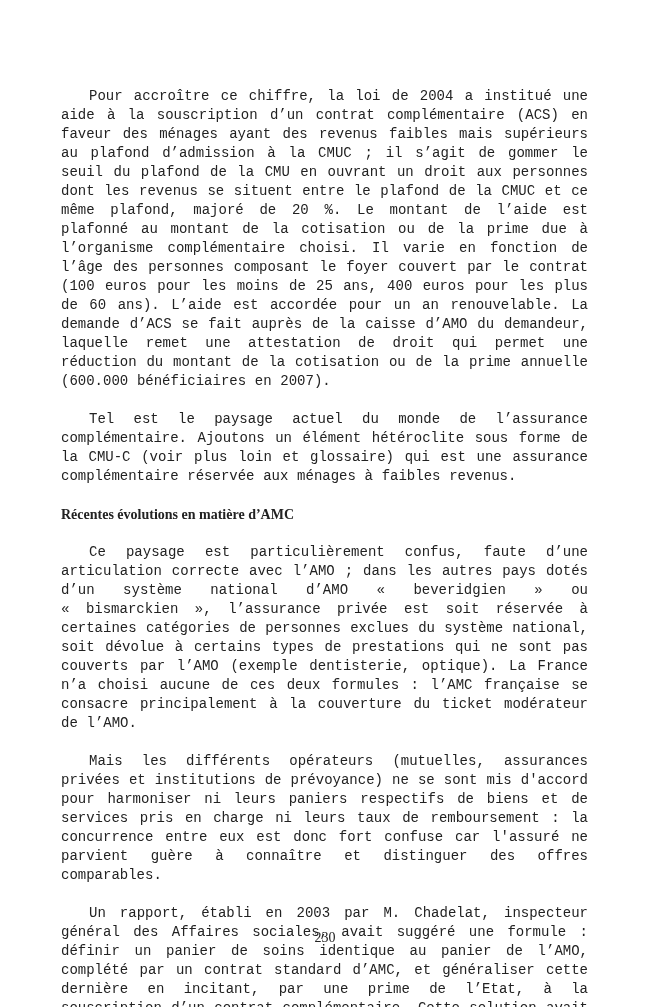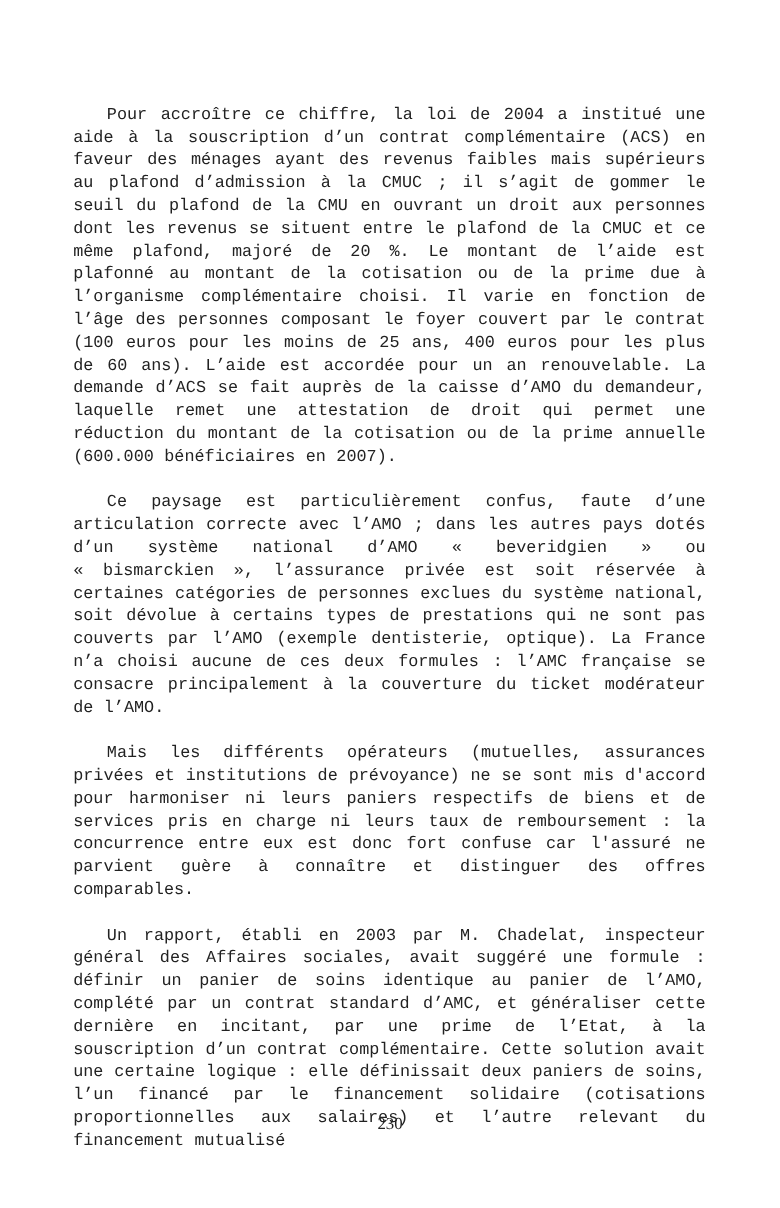--- a/index.html
+++ b/index.html
@@ -50,20 +50,22 @@
     font-size: 14px;
     line-height: 19px;
   }
 </style>
 </head>
 <body>
 
 <div class="page">
   <div class="content">
     <p class="para">Pour accroître ce chiffre, la loi de 2004 a institué une aide à la souscription d’un contrat complémentaire (ACS) en faveur des ménages ayant des revenus faibles mais supérieurs au plafond d’admission à la CMUC&nbsp;; il s’agit de gommer le seuil du plafond de la CMU en ouvrant un droit aux personnes dont les revenus se situent entre le plafond de la CMUC et ce même plafond, majoré de 20&nbsp;%. Le montant de l’aide est plafonné au montant de la cotisation ou de la prime due à l’organisme complémentaire choisi. Il varie en fonction de l’âge des personnes composant le foyer couvert par le contrat (100 euros pour les moins de 25 ans, 400 euros pour les plus de 60 ans). L’aide est accordée pour un an renouvelable. La demande d’ACS se fait auprès de la caisse d’AMO du demandeur, laquelle remet une attestation de droit qui permet une réduction du montant de la cotisation ou de la prime annuelle (600.000 bénéficiaires en 2007).</p>
+    <p class="para">Tel est le paysage actuel du monde de l’assurance complémentaire. Ajoutons un élément hétéroclite sous forme de la CMU-C (voir plus loin et glossaire) qui est une assurance complémentaire réservée aux ménages à faibles revenus.</p>
+    <h2 class="heading">Récentes évolutions en matière d’AMC</h2>
     <p class="para">Ce paysage est particulièrement confus, faute d’une articulation correcte avec l’AMO&nbsp;; dans les autres pays dotés d’un système national d’AMO «&nbsp;beveridgien&nbsp;» ou «&nbsp;bismarckien&nbsp;», l’assurance privée est soit réservée à certaines catégories de personnes exclues du système national, soit dévolue à certains types de prestations qui ne sont pas couverts par l’AMO (exemple dentisterie, optique). La France n’a choisi aucune de ces deux formules&nbsp;: l’AMC française se consacre principalement à la couverture du ticket modérateur de l’AMO.</p>
     <p class="para">Mais les différents opérateurs (mutuelles, assurances privées et institutions de prévoyance) ne se sont mis d'accord pour harmoniser ni leurs paniers respectifs de biens et de services pris en charge ni leurs taux de remboursement : la concurrence entre eux est donc fort confuse car l'assuré ne parvient guère à connaître et distinguer des offres comparables.</p>
     <p class="para">Un rapport, établi en 2003 par M. Chadelat, inspecteur général des Affaires sociales, avait suggéré une formule&nbsp;: définir un panier de soins identique au panier de l’AMO, complété par un contrat standard d’AMC, et généraliser cette dernière en incitant, par une prime de l’Etat, à la souscription d’un contrat complémentaire. Cette solution avait une certaine logique&nbsp;: elle définissait deux paniers de soins, l’un financé par le financement solidaire (cotisations proportionnelles aux salaires) et l’autre relevant du financement mutualisé</p>
   </div>
   <div class="footer">
     <span>230</span>
   </div>
 </div>
 
 </body></html>

